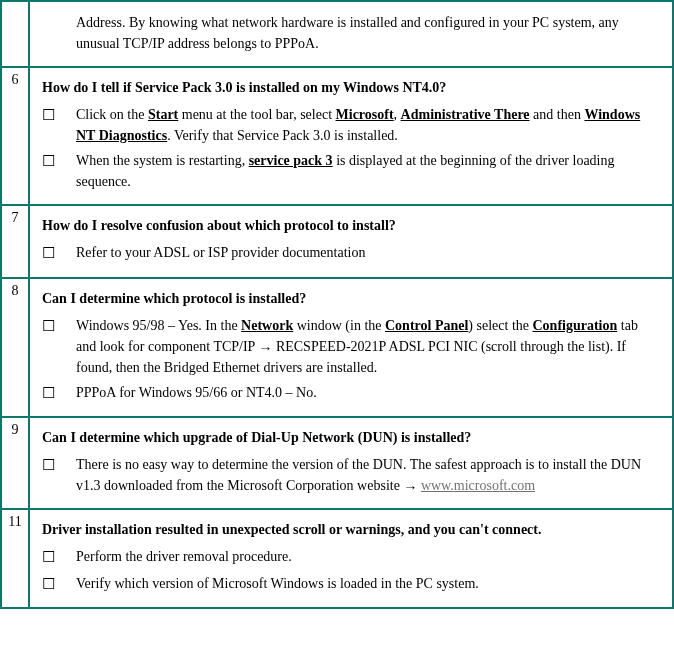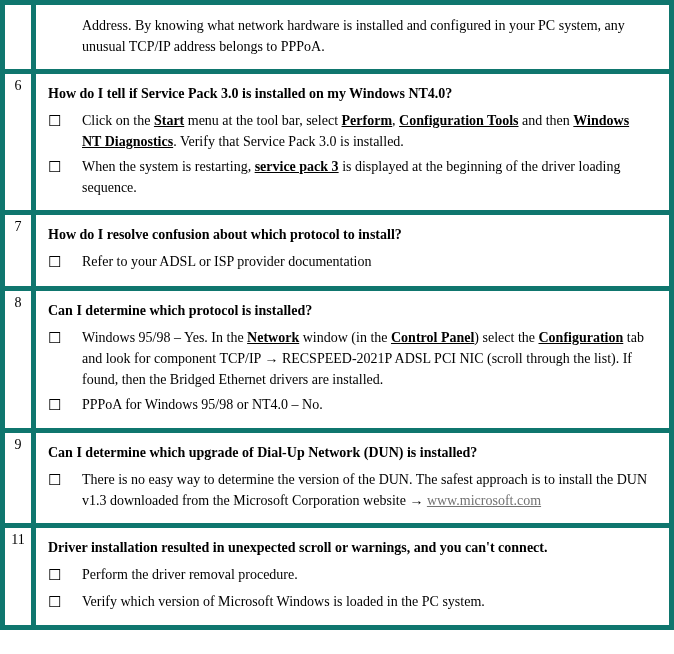--- a/index.html
+++ b/index.html
@@ -8,21 +8,21 @@
       margin: 0;
       padding: 0;
       color: #000;
       width: 674px;
     }
     table {
       border-collapse: collapse;
       width: 100%;
     }
     td {
-      border: 5px solid #0f766e;
+      border: 2px solid #0f766e;
       vertical-align: top;
       padding: 0;
     }
     .num-cell {
       width: 22px;
       text-align: center;
       padding: 4px 2px;
       border-right: 1px solid #000;
     }
     .content-cell {
@@ -69,21 +69,21 @@
           </div>
         </td>
       </tr>
       <tr>
         <td class="num-cell">6</td>
         <td class="content-cell">
           <div class="inner">
             <div class="q">How do I tell if Service Pack 3.0 is installed on my Windows NT4.0?</div>
             <div class="row">
               <div class="checkbox">☐</div>
-              <div class="text">Click on the <span class="b">Start</span> menu at the tool bar, select <span class="b">Perform</span>, <span class="b">Configuration Tools</span> and then <span class="b">Windows NT Diagnostics</span>. Verify that Service Pack 3.0 is installed.</div>
+              <div class="text">Click on the <span class="b">Start</span> menu at the tool bar, select <span class="b">Microsoft</span>, <span class="b">Administrative There</span> and then <span class="b">Windows NT Diagnostics</span>. Verify that Service Pack 3.0 is installed.</div>
             </div>
             <div class="row">
               <div class="checkbox">☐</div>
               <div class="text">When the system is restarting, <span class="b">service pack 3</span> is displayed at the beginning of the driver loading sequence.</div>
             </div>
           </div>
         </td>
       </tr>
       <tr>
         <td class="num-cell">7</td>
@@ -101,21 +101,21 @@
         <td class="num-cell">8</td>
         <td class="content-cell">
           <div class="inner">
             <div class="q">Can I determine which protocol is installed?</div>
             <div class="row">
               <div class="checkbox">☐</div>
               <div class="text">Windows 95/98 – Yes. In the <span class="b">Network</span> window (in the <span class="b">Control Panel</span>) select the <span class="b">Configuration</span> tab and look for component TCP/IP <span class="arrow">→</span> RECSPEED-2021P ADSL PCI NIC (scroll through the list). If found, then the Bridged Ethernet drivers are installed.</div>
             </div>
             <div class="row">
               <div class="checkbox">☐</div>
-              <div class="text">PPPoA for Windows 95/98 or NT4.0 – No.</div>
+              <div class="text">PPPoA for Windows 95/66 or NT4.0 – No.</div>
             </div>
           </div>
         </td>
       </tr>
       <tr>
         <td class="num-cell">9</td>
         <td class="content-cell">
           <div class="inner">
             <div class="q">Can I determine which upgrade of Dial-Up Network (DUN) is installed?</div>
             <div class="row">

